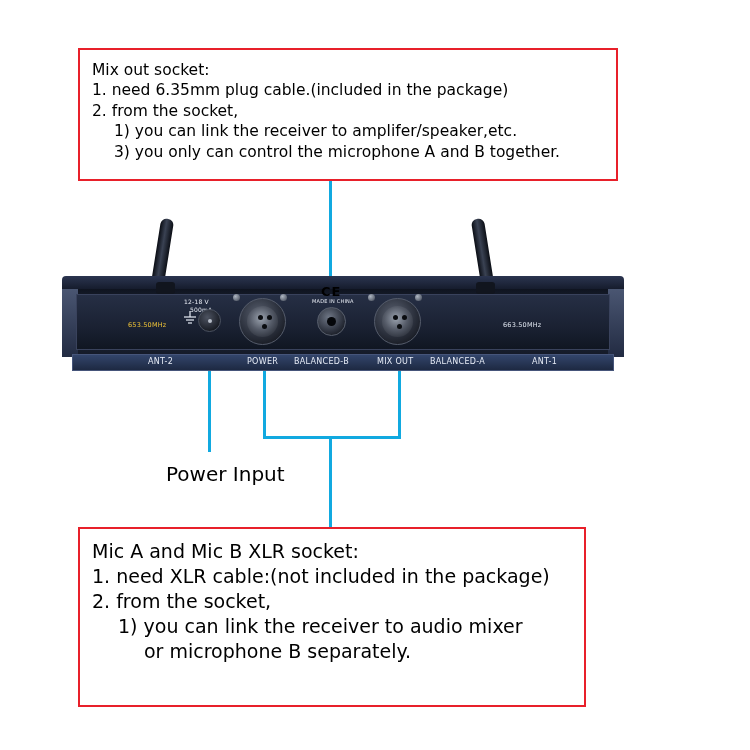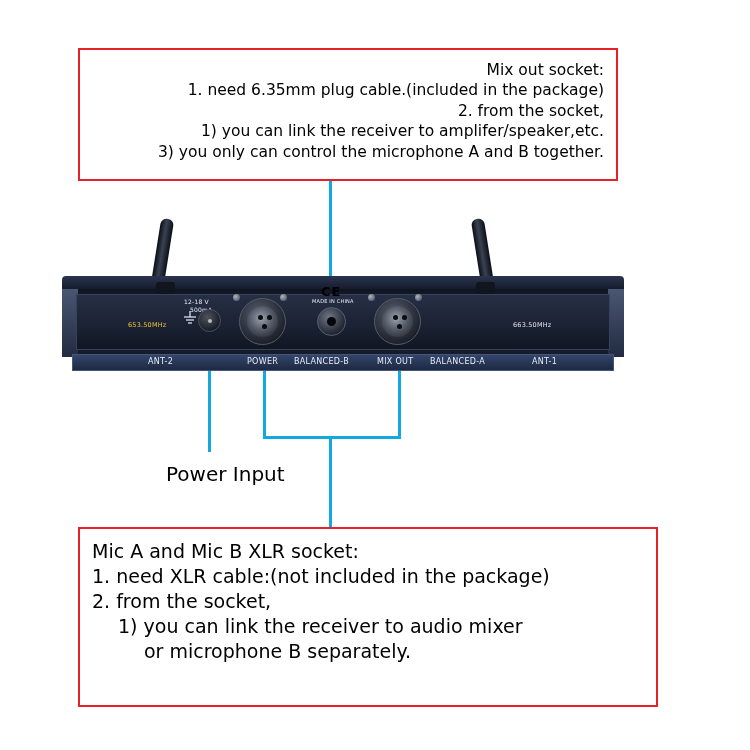--- a/index.html
+++ b/index.html
@@ -33,29 +33,28 @@
   .callout .line {
     color: #000;
     white-space: pre;
     line-height: 1.32;
   }
   #callout-top {
     left: 78px;
     top: 48px;
     width: 540px;
     height: 133px;
-    text-align: right;
   }
   #callout-top .line { font-size: 15.5px; }
   #callout-top .line.indent1 { padding-left: 22px; }
 
   #callout-bottom {
     left: 78px;
     top: 527px;
-    width: 580px;
+    width: 508px;
     height: 180px;
   }
   #callout-bottom .line { font-size: 19px; }
   #callout-bottom .line.indent1 { padding-left: 26px; }
   #callout-bottom .line.indent2 { padding-left: 52px; }
 
   
   .leader {
     position: absolute;
     background: #11a9e0;
@@ -233,21 +232,21 @@
     position: absolute;
     color: #e9edf5;
     font-size: 5.5px;
     letter-spacing: 0.2px;
     white-space: nowrap;
     font-family: "DejaVu Sans", sans-serif;
   }
   #silk-volt1 { left: 122px; top: 22px; font-size: 6px; }
   #silk-volt2 { left: 128px; top: 30px; font-size: 6px; }
   #silk-freq-l { left: 66px; top: 45px; font-size: 6.5px; color: #f0c437; }
-  #silk-freq-r { left: 441px; top: 45px; font-size: 6.5px; color: #dfe5ef; margin-left: 10px; }
+  #silk-freq-r { left: 441px; top: 45px; font-size: 6.5px; color: #dfe5ef; }
   #silk-made   { left: 250px; top: 22px; font-size: 5px; }
   #silk-ce     { left: 259px; top: 8px;  font-size: 13px; font-weight: bold; color: #000000; letter-spacing: 1px;}
 
   
   .blabel {
     position: absolute;
     top: 81px;
     color: #e7ecf6;
     font-size: 8px;
     letter-spacing: 0.3px;

